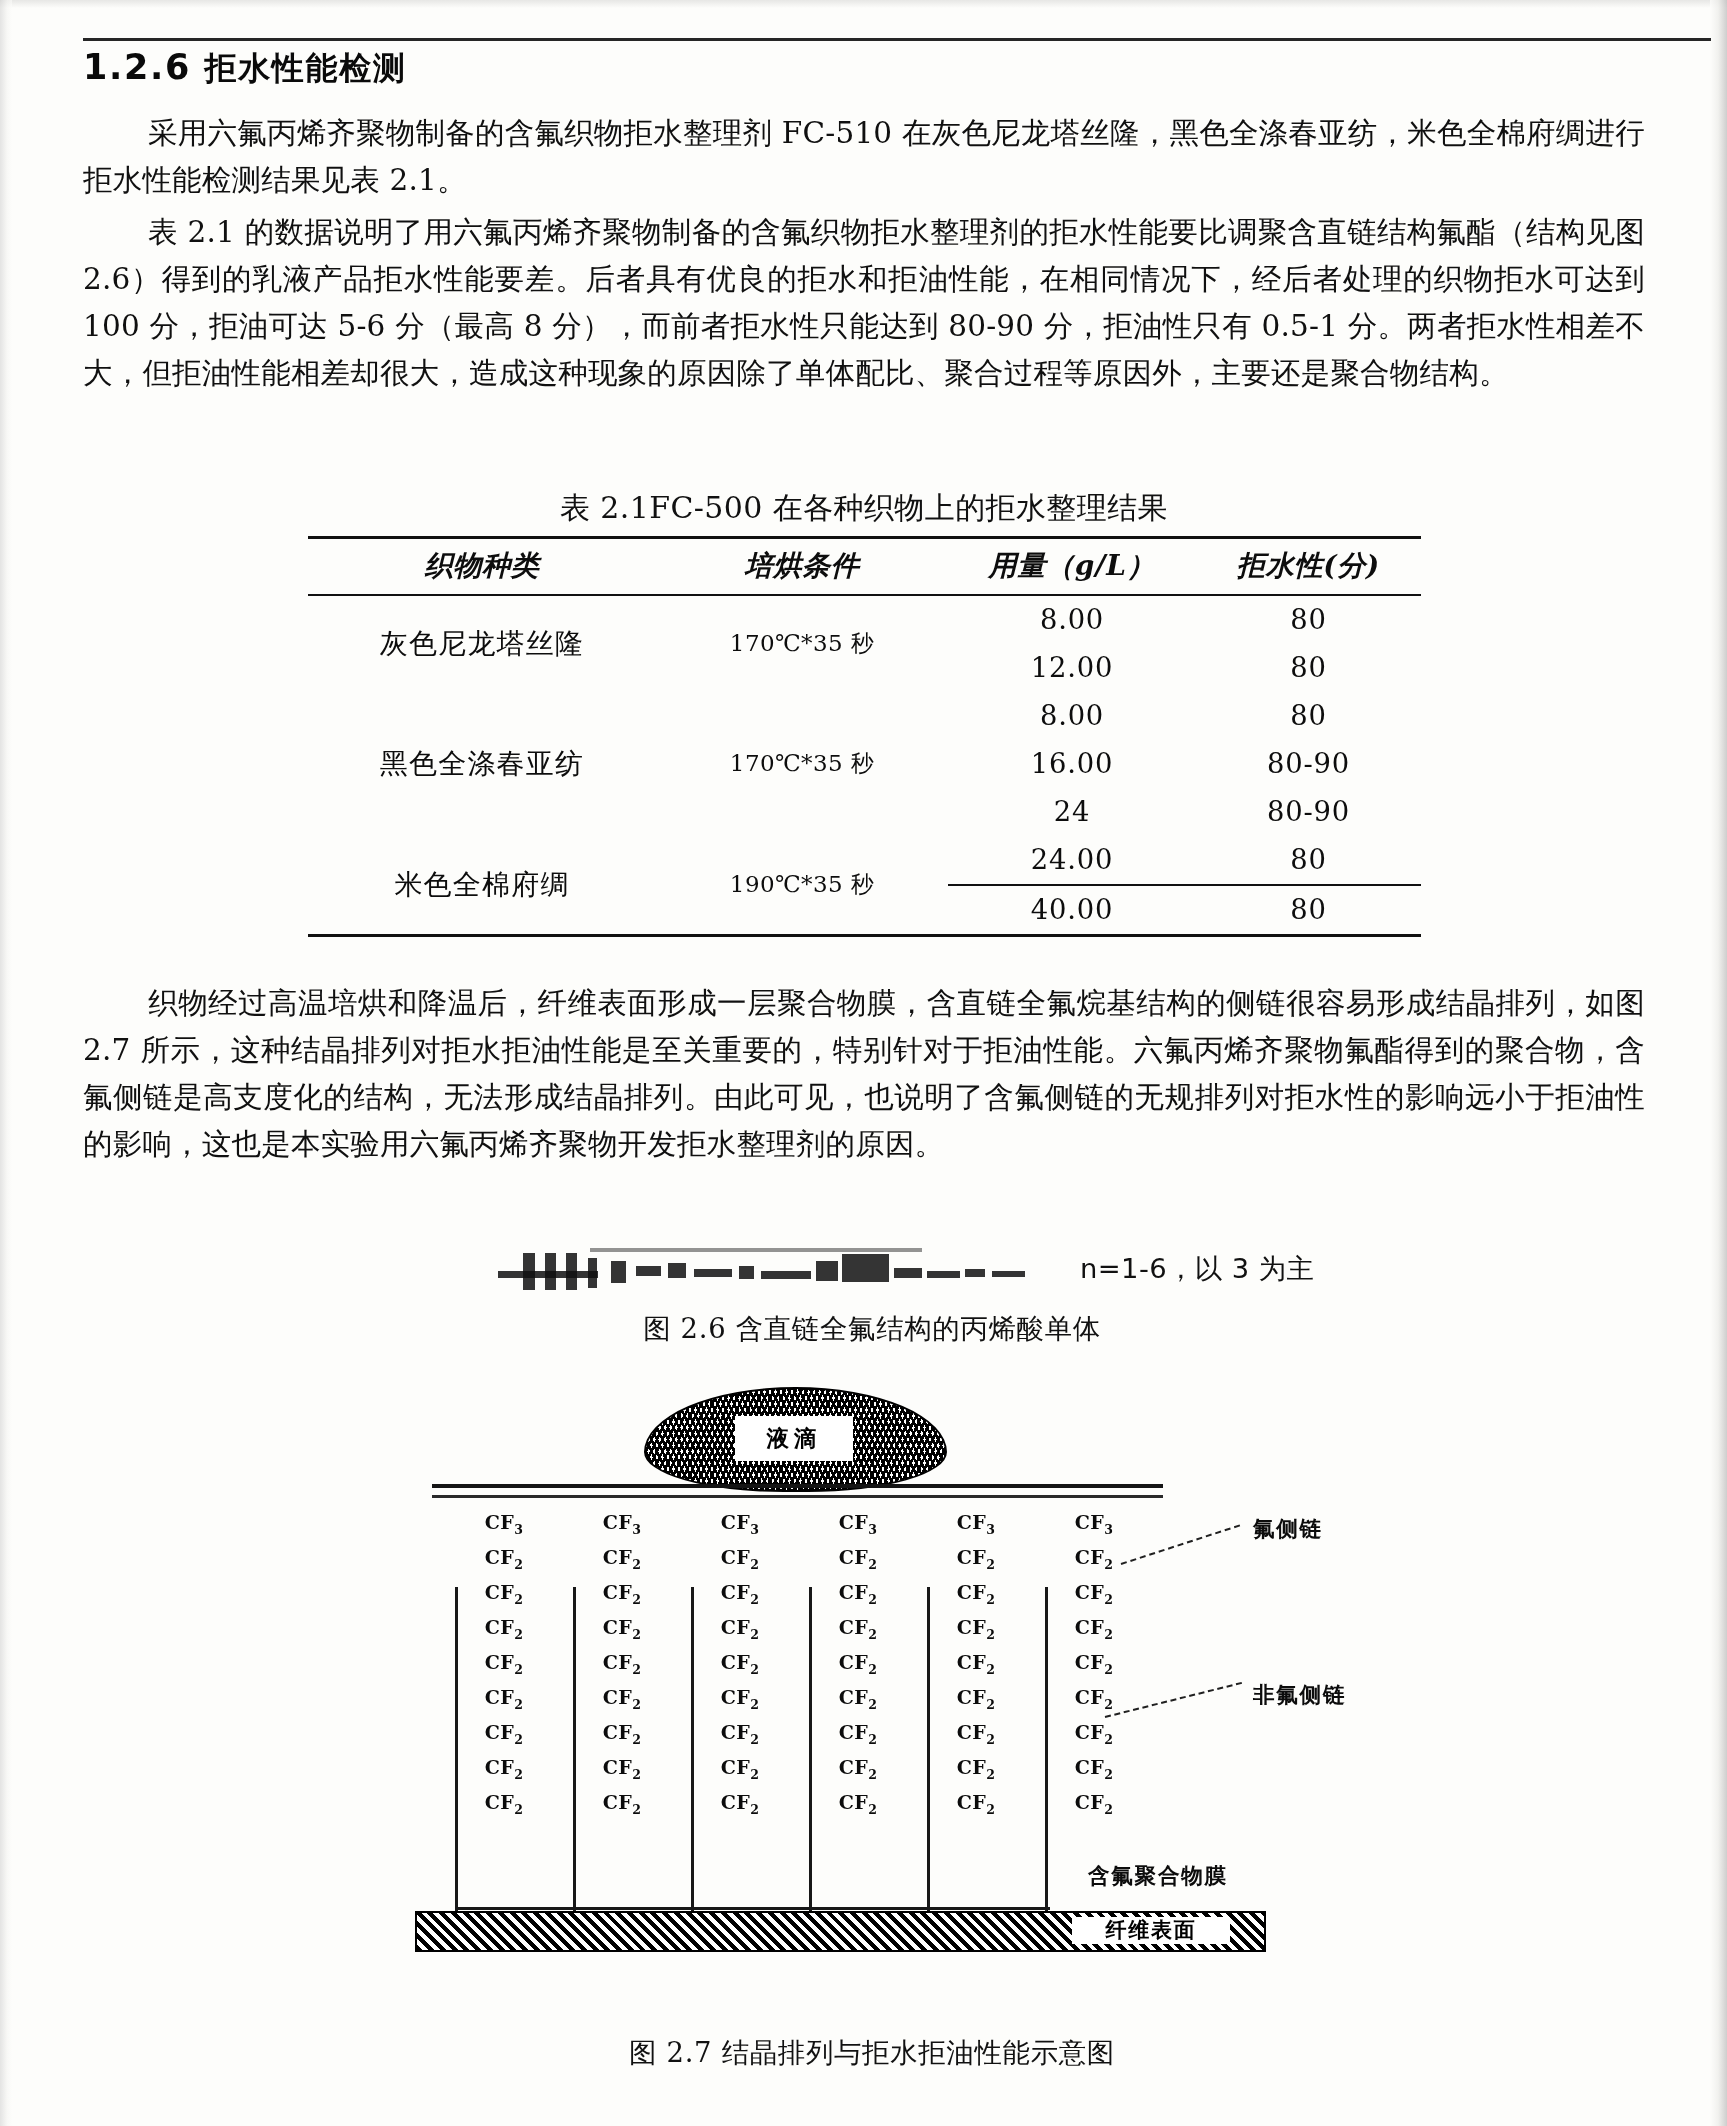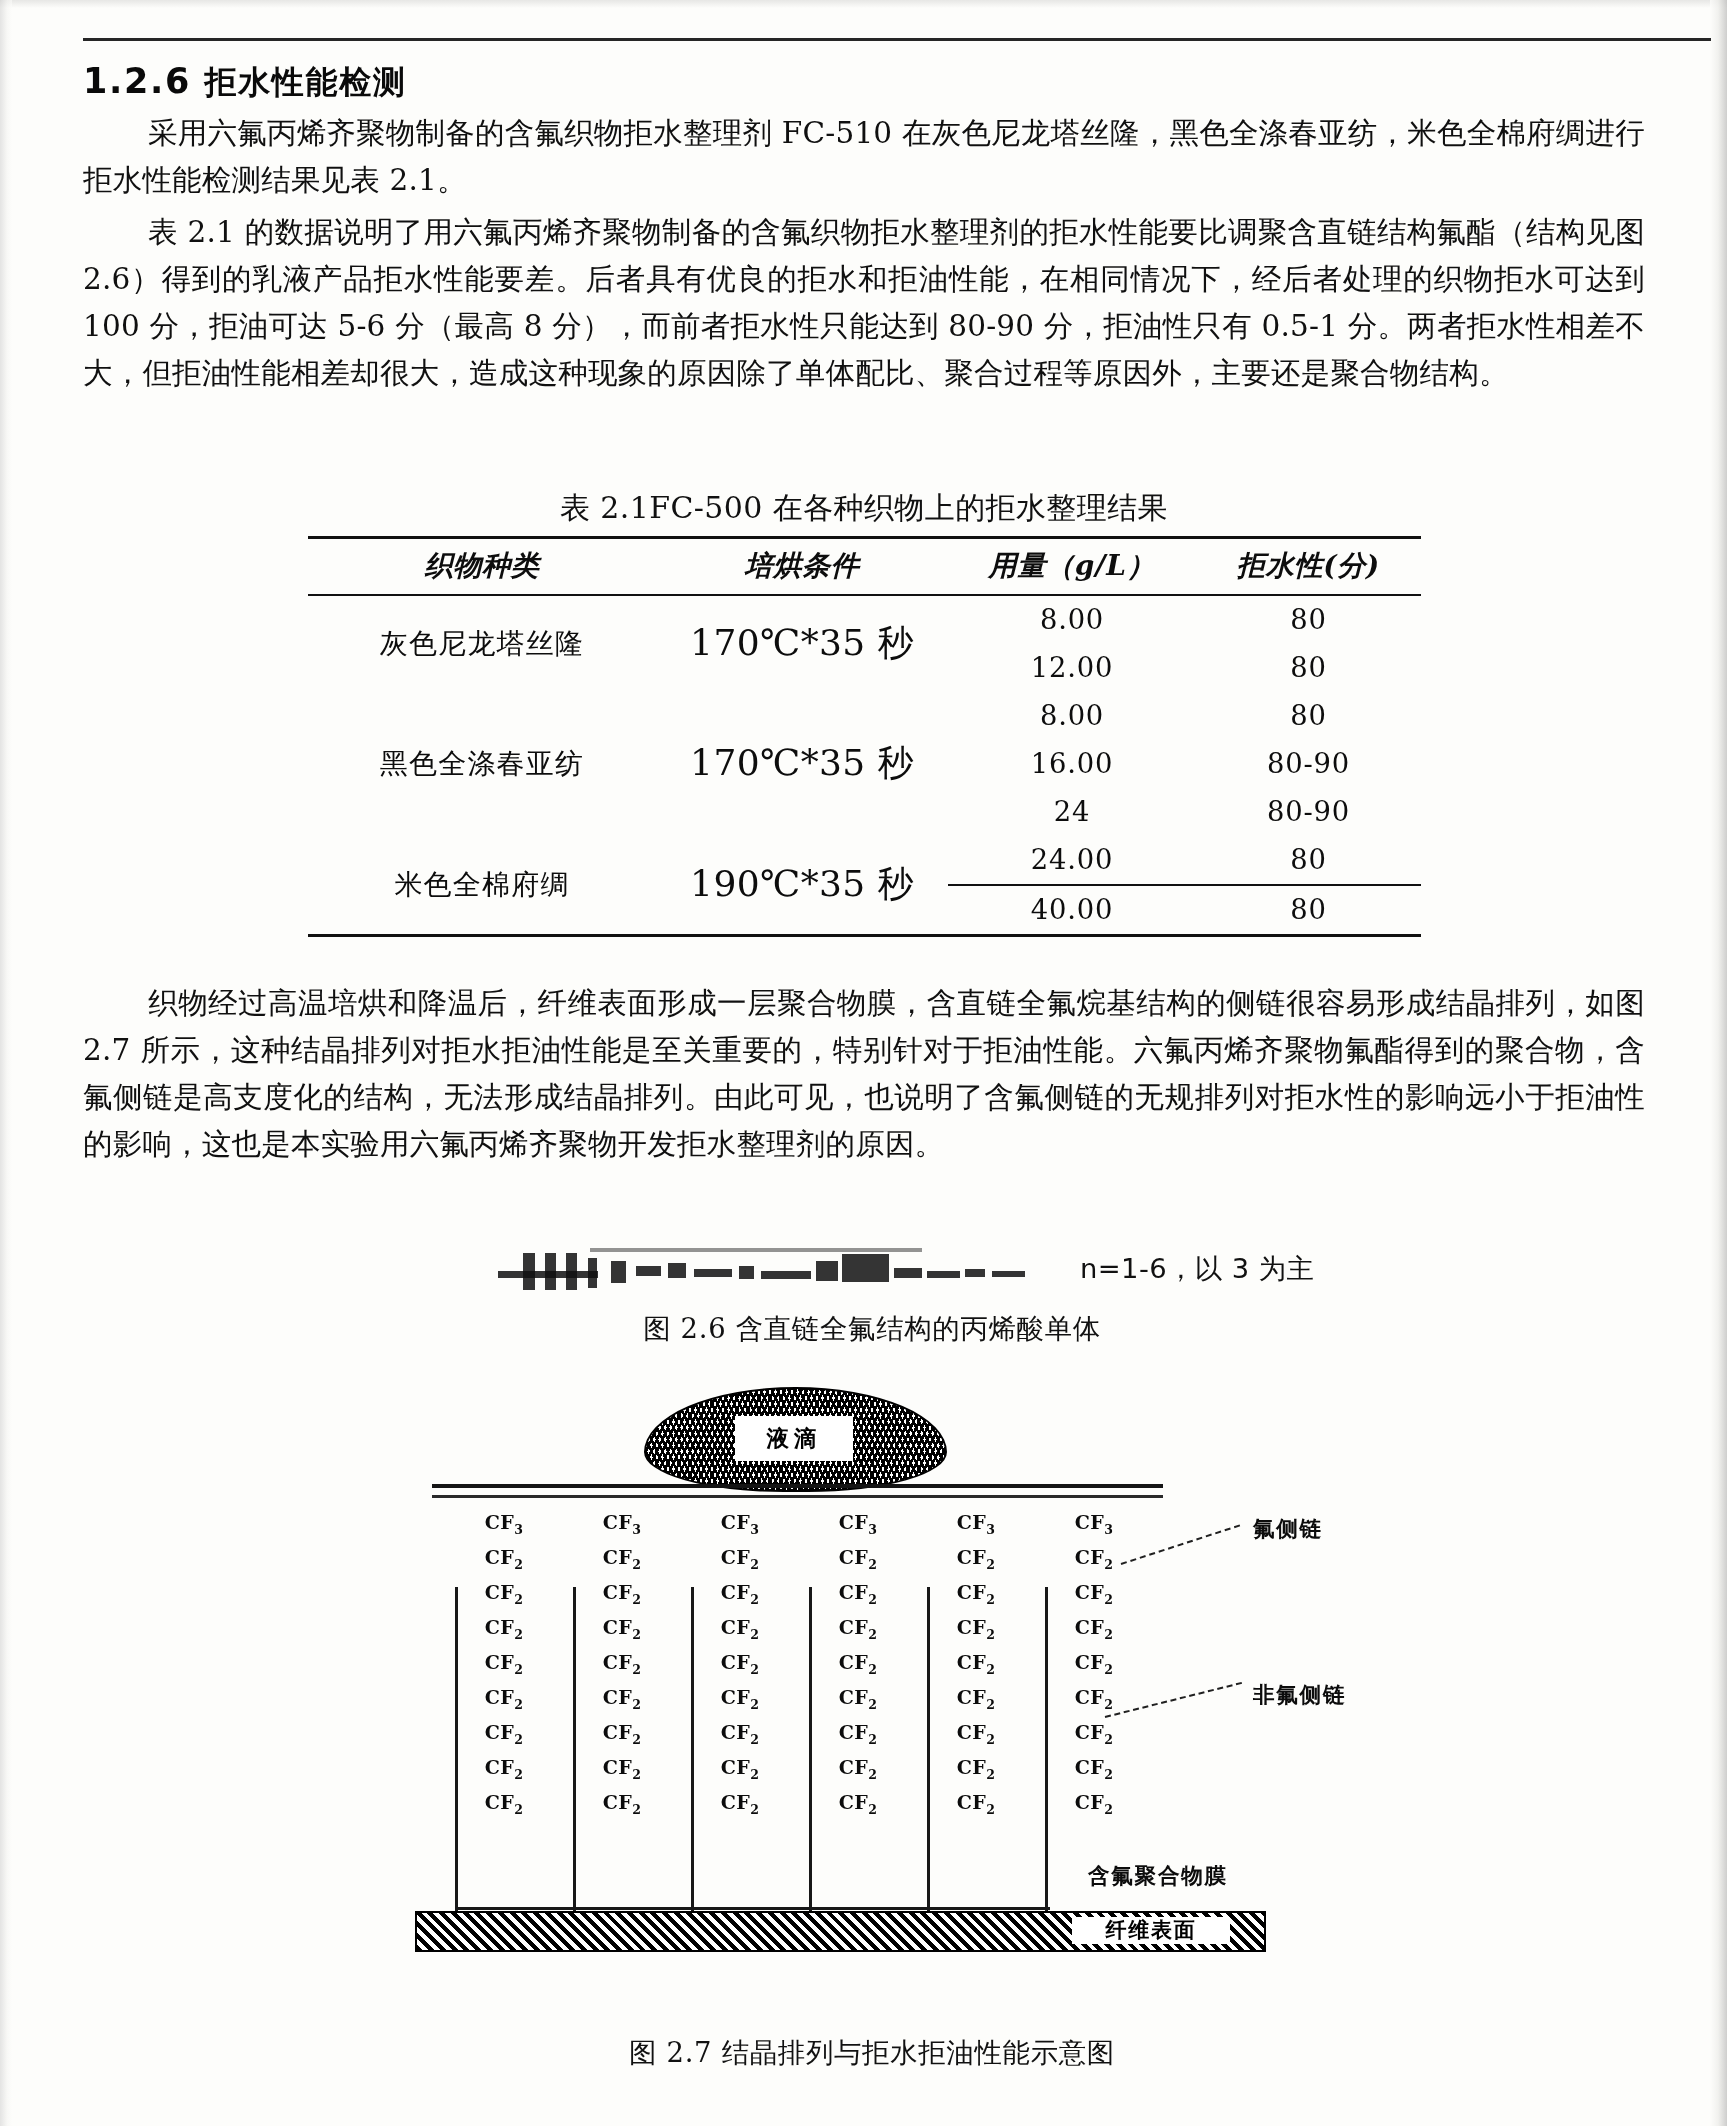--- a/index.html
+++ b/index.html
@@ -47,21 +47,21 @@
     position: absolute;
     left: 83px;
     top: 38px;
     width: 1628px;
     height: 2.5px;
     background: #262626;
   }
   .heading {
     position: absolute;
     left: 83px;
-    top: 61px;
+    top: 47px;
     font-family: "DejaVu Sans", "Liberation Sans", sans-serif;
     font-weight: 900;
     font-size: 33px;
     letter-spacing: 0.8px;
     color: #0a0a0a;
     white-space: nowrap;
   }
   .heading .num {
     font-size: 35px;
     letter-spacing: 1.7px;
@@ -127,21 +127,21 @@
     font-size: 27.4px;
     height: 48px;
     font-family: "DejaVu Serif", "Liberation Serif", serif;
     letter-spacing: 0.8px;
   }
   .fabric-cell {
     font-size: 28px;
     letter-spacing: 1.2px;
   }
   .cond-cell {
-    font-size: 36px;
+    font-size: 23px;
     letter-spacing: 0.4px;
   }
   .inner-rule { border-bottom: 2.5px solid #111 !important; }
 
   
   .fig26 {
     position: absolute;
     left: 0;
     width: 1728px;
   }

